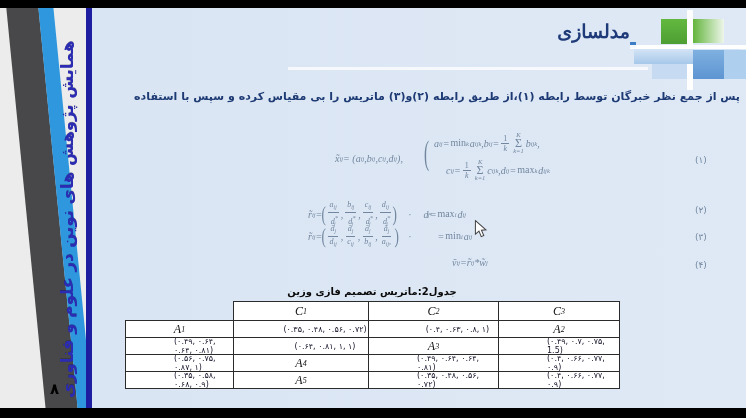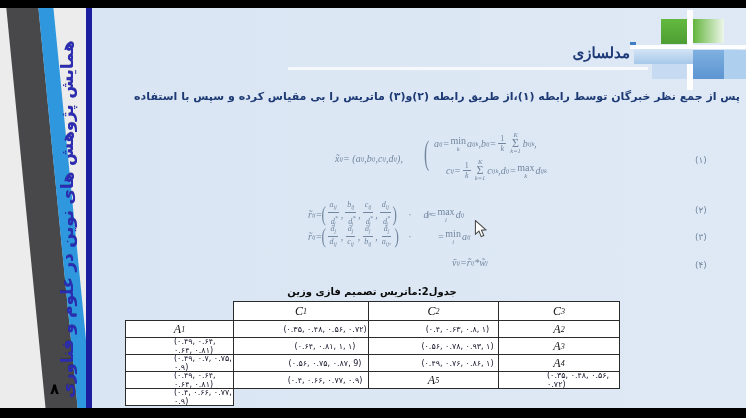--- a/index.html
+++ b/index.html
@@ -25,21 +25,21 @@
   .d-greenfade{left:693px;top:11px;width:31px;height:24px;background:linear-gradient(to right,#63b53c,#eef6ea);}
   .d-whitev{left:687px;top:2px;width:6px;height:80px;background:rgba(255,255,255,.95);}
   .d-bluedot{left:630px;top:34px;width:6px;height:6px;background:#3f7dc4;}
   .d-whiteh{left:630px;top:37px;width:116px;height:4px;background:rgba(255,255,255,.95);}
   .d-bluebar{left:634px;top:41px;width:106px;height:15px;background:linear-gradient(to bottom,#d4e4f5,#a6c8ea);}
   .d-bluesq{left:693px;top:42px;width:31px;height:29px;background:linear-gradient(to bottom,#7fb0e0,#5d95d2);}
   .d-bluesq2{left:724px;top:42px;width:22px;height:29px;background:#aecfee;}
   .d-bluesmall{left:652px;top:56px;width:35px;height:15px;background:#c6dbf1;}
 
   
-  .title{position:absolute;right:116px;top:36px;direction:rtl;font-size:15px;font-weight:bold;
+  .title{position:absolute;right:116px;top:12px;direction:rtl;font-size:19px;font-weight:bold;
          color:#1f3a78;font-family:Liberation Sans, sans-serif;}
   .rule{position:absolute;left:288px;top:59px;width:360px;height:3px;background:rgba(255,255,255,.75);}
   .para{position:absolute;right:6px;top:80px;direction:rtl;text-align:right;color:#1d3a74;
         font-size:11px;font-weight:bold;line-height:17.5px;font-family:"DejaVu Sans",sans-serif;}
   .para span{display:block;white-space:nowrap;text-align:right;}
 
   
   .eq{position:absolute;font-family:"Liberation Serif","DejaVu Serif",serif;font-style:italic;
       color:#72879f;font-size:10px;white-space:nowrap;display:flex;align-items:center;}
   .eq sub{font-size:6.5px;vertical-align:-2px;}
@@ -47,21 +47,21 @@
   .eq sup+sub{margin-left:-4px;}
   .rm{font-style:normal;}
   .it{font-style:italic;}
   .frac{display:inline-flex;flex-direction:column;align-items:center;vertical-align:middle;margin:0 2px;}
   .fn,.fd{font-size:8px;line-height:9px;padding:0 2px;text-align:center;}
   .fn{border-bottom:0.8px solid #72879f;}
   .frac sub{font-size:5.5px;}
   .sum{display:inline-flex;flex-direction:column;align-items:center;line-height:1;margin:0 2px;}
   .sg{font-size:12px;line-height:10px;font-style:normal;}
   .so{font-size:6.5px;line-height:6px;font-style:italic;}
-  .under{display:inline-flex;flex-direction:column;align-items:center;line-height:1;vertical-align:-5px;margin:0 1px;}
+  .under{display:inline-flex;flex-direction:row;align-items:center;line-height:1;vertical-align:-5px;margin:0 1px;}
   .uu{font-size:6.5px;line-height:5px;font-style:italic;}
   .bigp{font-style:normal;font-size:22px;line-height:20px;display:inline-block;transform:scaleX(.6);margin:0 -2px;font-weight:400;}
   .brace{position:absolute;left:424px;top:128px;font-family:"Liberation Serif",serif;color:#72879f;
          font-size:34px;transform:scaleX(.45);transform-origin:left center;line-height:34px;}
   .eqnum{position:absolute;font-size:9px;color:#72879f;direction:ltr;font-family:"DejaVu Sans",sans-serif;}
 
   
   .cursor{position:absolute;left:474px;top:212px;}
 
   
@@ -298,34 +298,33 @@
             <sub>1</sub>
           </div>
           <div class="c val" dir="ltr">(۰.۳۵, ۰.۴۸, ۰.۵۶, ۰.۷۲)</div>
           <div class="c val" dir="ltr">(۰.۴, ۰.۶۳, ۰.۸, ۱)</div>
           <div class="c label">
             <span>A</span>
             <sub>2</sub>
           </div>
           <div class="c val" dir="ltr">(۰.۴۹, ۰.۶۴, ۰.۶۴, ۰.۸۱)</div>
           <div class="c val" dir="ltr">(۰.۶۴, ۰.۸۱, ۱, ۱)</div>
-          <div class="c val" dir="ltr">(۰.۵۶, ۰.۷۸, ۰.۹۳, ۱)</div>
           <div class="c label">
             <span>A</span>
             <sub>3</sub>
           </div>
-          <div class="c val" dir="ltr">(۰.۴۹, ۰.۷, ۰.۷۵, ۰.۹)</div>
-          <div class="c val" dir="ltr">(۰.۵۶, ۰.۷۵, ۰.۸۷, 9)</div>
-          <div class="c val" dir="ltr">(۰.۴۹, ۰.۷۶, ۰.۸۶, ۱)</div>
+          <div class="c val" dir="ltr">(۰.۴۹, ۰.۷, ۰.۷۵, 1.5)</div>
+          <div class="c val" dir="ltr">(۰.۵۶, ۰.۷۵, ۰.۸۷, ۱)</div>
           <div class="c label">
             <span>A</span>
             <sub>4</sub>
           </div>
           <div class="c val" dir="ltr">(۰.۴۹, ۰.۶۴, ۰.۶۴, ۰.۸۱)</div>
           <div class="c val" dir="ltr">(۰.۴, ۰.۶۶, ۰.۷۷, ۰.۹)</div>
+          <div class="c val" dir="ltr">(۰.۳۵, ۰.۵۸, ۰.۶۸, ۰.۹)</div>
           <div class="c label">
             <span>A</span>
             <sub>5</sub>
           </div>
           <div class="c val" dir="ltr">(۰.۳۵, ۰.۴۸, ۰.۵۶, ۰.۷۲)</div>
           <div class="c val" dir="ltr">(۰.۴, ۰.۶۶, ۰.۷۷, ۰.۹)</div>
         </div>
     </div>
 
   </div>

